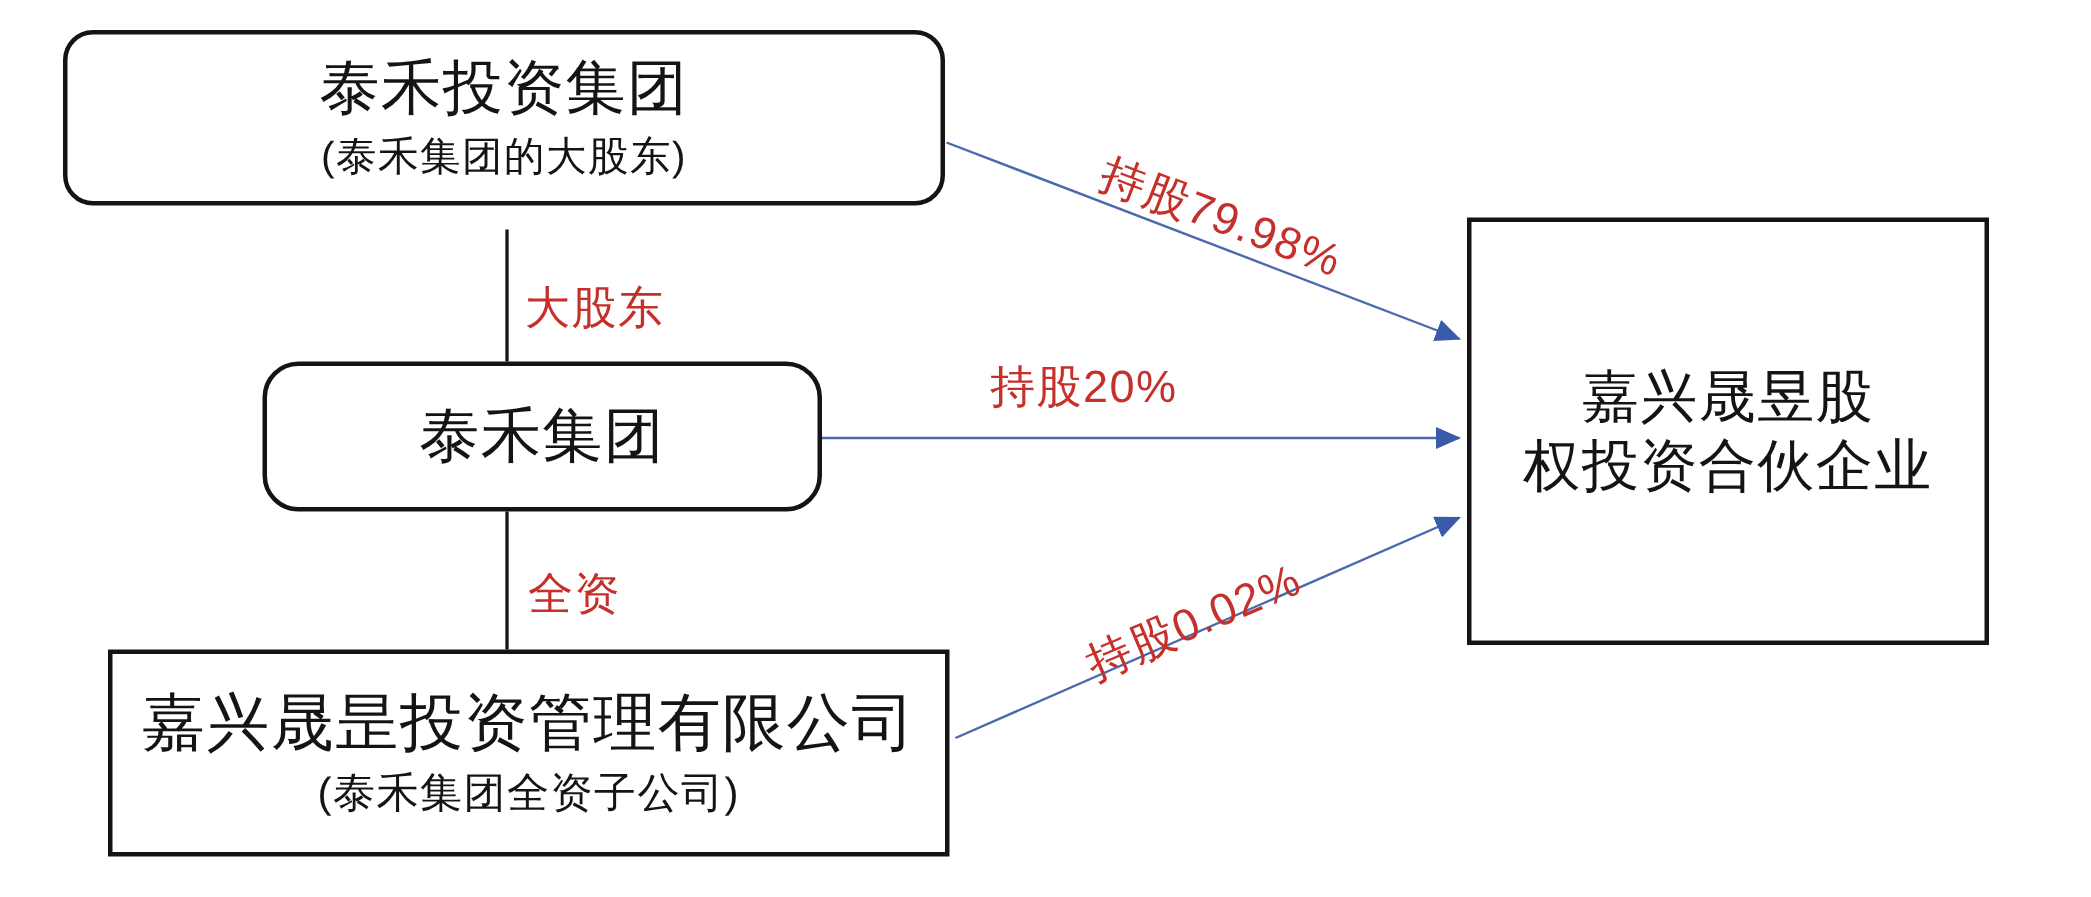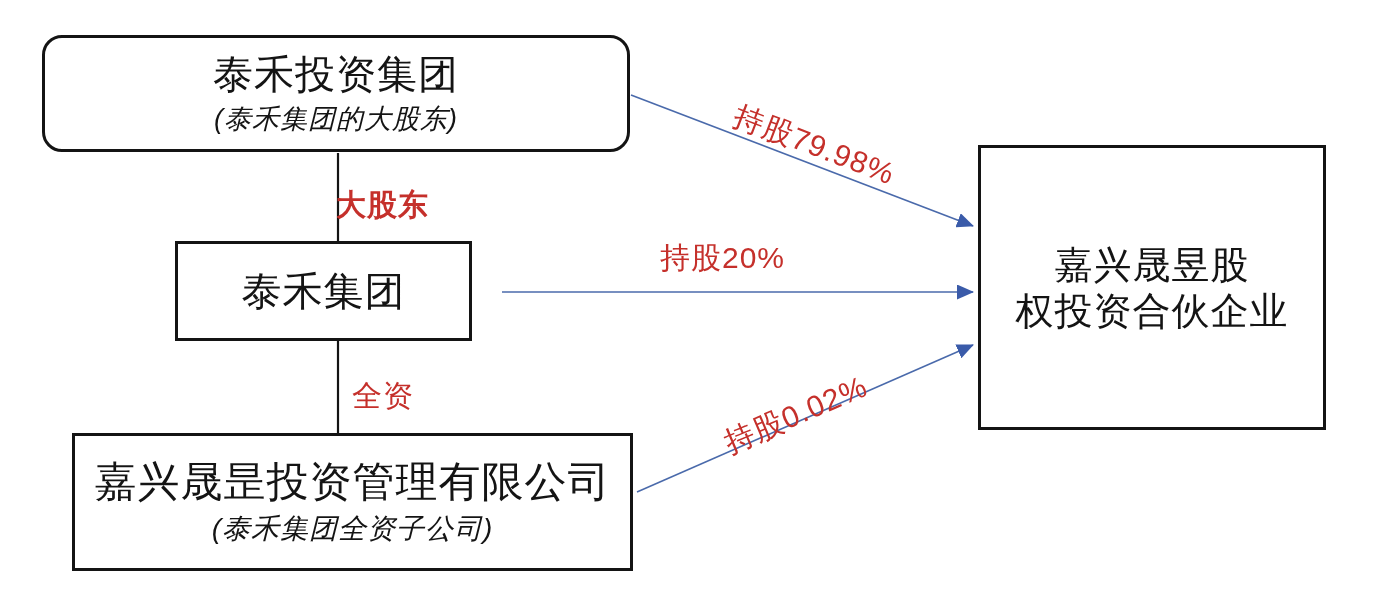--- a/index.html
+++ b/index.html
@@ -19,21 +19,21 @@
     border:3px solid #141414;
     background:#ffffff;
     display:flex;flex-direction:column;
     align-items:center;justify-content:center;
     text-align:center;
     box-sizing:border-box;
   }
   .box.rounded{border-radius:20px;}
   .node-title{font-size:40px;line-height:1.15;letter-spacing:1px;}
   .node-title.big{font-size:42px;}
-  .node-subtitle{font-size:27px;line-height:1.2;margin-top:6px;letter-spacing:1px;font-style:italic;}
+  .node-subtitle{font-size:27px;line-height:1.2;margin-top:6px;letter-spacing:1px;}
   .node-subtitle.big{font-size:28px;}
   .partner-line{font-size:38px;line-height:46px;letter-spacing:1px;}
   .rlabel{
     position:absolute;
     color:#c5302b;
     font-size:30px;
     white-space:nowrap;
     letter-spacing:1px;
   }
   .rot-down{transform:rotate(21deg);transform-origin:left top;}
@@ -52,40 +52,40 @@
     </defs>
 
     <line class="wire-black" x1="338" y1="153" x2="338" y2="241"></line>
     <line class="wire-black" x1="338" y1="341" x2="338" y2="434"></line>
 
     <line class="wire-blue" x1="631" y1="95" x2="973" y2="226" marker-end="url(#ah)"></line>
     <line class="wire-blue" x1="502" y1="292" x2="973" y2="292" marker-end="url(#ah)"></line>
     <line class="wire-blue" x1="637" y1="492" x2="973" y2="345" marker-end="url(#ah)"></line>
   </svg>
 
-  <div class="box rounded" style="left:42px;top:35px;width:588px;height:117px;">
+  <div class="box rounded" style="left:42px;top:20px;width:588px;height:117px;">
     <div class="node-title">泰禾投资集团</div>
     <div class="node-subtitle">(泰禾集团的大股东)</div>
   </div>
 
-  <div class="box" style="left:175px;top:241px;width:297px;height:100px;">
+  <div class="box" style="left:175px;top:241px;width:373px;height:100px;border-radius:24px;">
     <div class="node-title">泰禾集团</div>
   </div>
 
   <div class="box" style="left:978px;top:145px;width:348px;height:285px;">
     <div class="partner-line">嘉兴晟昱股</div>
     <div class="partner-line">权投资合伙企业</div>
   </div>
 
   <div class="box" style="left:72px;top:433px;width:561px;height:138px;">
     <div class="node-title big">嘉兴晟昰投资管理有限公司</div>
     <div class="node-subtitle big">(泰禾集团全资子公司)</div>
   </div>
 
-  <div class="rlabel" style="left:336px;top:185px;font-weight:bold;">大股东</div>
+  <div class="rlabel" style="left:350px;top:185px;">大股东</div>
 
   <div class="rlabel" style="left:352px;top:376px;font-family:Liberation Mono, monospace;">全资</div>
 
   <div class="rlabel rot-down" style="left:742px;top:96px;">持股79.98%</div>
 
   <div class="rlabel" style="left:660px;top:238px;">持股20%</div>
 
   <div class="rlabel rot-up" style="left:718px;top:426px;">持股0.02%</div>
 
 </div>

